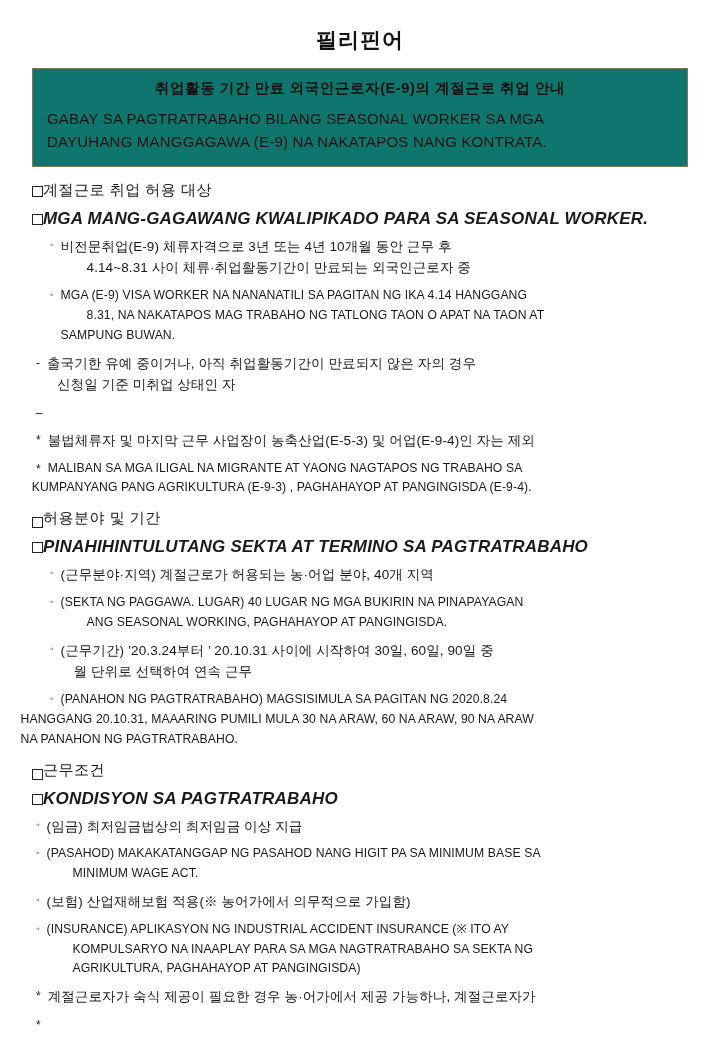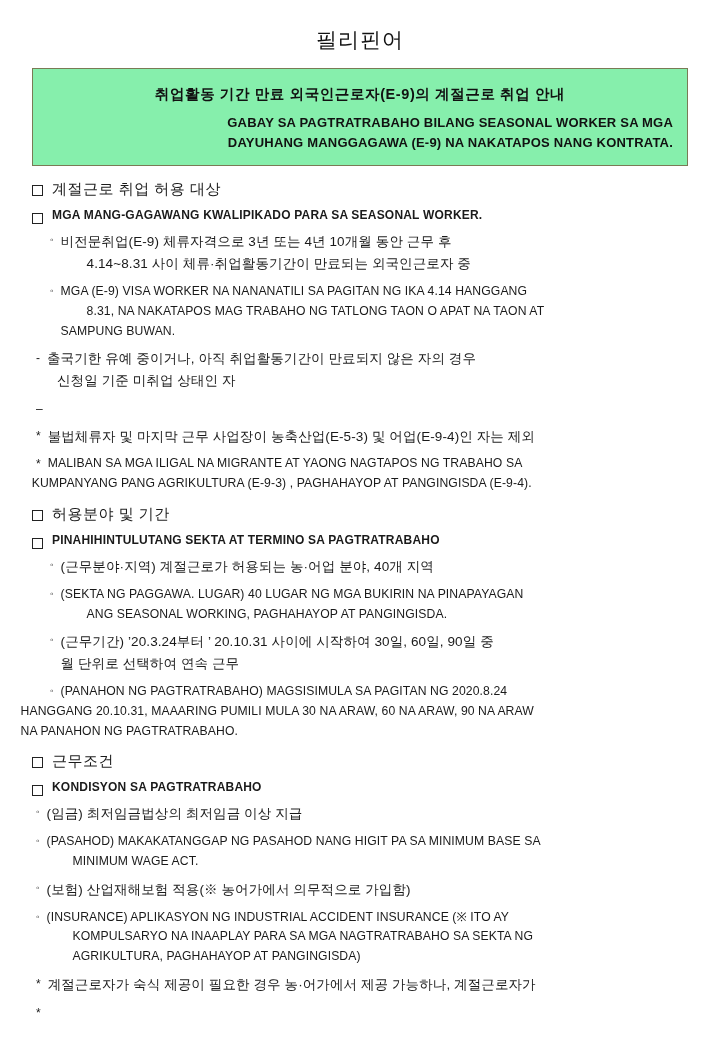--- a/index.html
+++ b/index.html
@@ -19,70 +19,70 @@
     box-sizing: border-box;
     padding: 18px 28px 12px 28px;
     background: #ffffff;
     position: relative;
   }
   .doc-title {
     text-align: center;
     font-size: 21px;
     letter-spacing: 1px;
     margin: 8px 0 14px 0;
-    font-weight: 400;
+    font-weight: 700;
     color: #111;
   }
   .banner {
     border: 1px solid #7a7a55;
-    background: #86efac;
-    padding: 16px 14px 12px 14px;
+    background: #0f766e;
+    padding: 10px 14px 12px 14px;
     margin: 0 4px 14px 4px;
   }
   .banner-kr {
     text-align: center;
     font-weight: bold;
     font-size: 14.5px;
     letter-spacing: 0.6px;
     margin-bottom: 9px;
     color: #111;
   }
   .banner-en {
-    text-align: right;
-    font-weight: bold;
-    font-size: 13px;
+    text-align: left;
+    font-weight: normal;
+    font-size: 15px;
     line-height: 1.55;
     letter-spacing: 0.2px;
     color: #111;
   }
 
   
   .sec {
     display: flex;
     align-items: flex-start;
-    gap: 9px;
     margin: 13px 0 6px 4px;
   }
   .box {
     display: inline-block;
     width: 9px;
     height: 9px;
     border: 1.4px solid #222;
     flex: 0 0 auto;
     margin-top: 5px;
   }
   .sec-kr {
     font-size: 15px;
     font-weight: 400;
     letter-spacing: 0.5px;
   }
   .sec-en {
-    font-size: 12px;
+    font-size: 17px;
     font-weight: bold;
     letter-spacing: 0.2px;
+    font-style: italic;
   }
   .sec.tight { margin-top: 9px; }
 
   
   .item {
     display: flex;
     align-items: flex-start;
     gap: 7px;
     margin: 7px 0 7px 0;
   }
@@ -98,21 +98,21 @@
   .txt { font-size: 13px; line-height: 1.62; }
   .txt.kr { font-size: 13.5px; letter-spacing: 0.1px; }
   .txt.en { font-size: 12.2px; letter-spacing: 0.1px; }
   .bg { font-size: 14.2px; }
   .sm { font-size: 11.6px; }
   .grayish { color: #3a3a3a; }
   .line2 {
     display: block;
     margin-left: 26px;
   }
-  .mt2 { margin-top: 11px; }
+  .mt2 { margin-top: 11px; align-items: flex-end; }
   .mb0 { margin-bottom: 0; }
 </style>
 </head>
 <body>
 
 <div class="page">
 
   <div class="doc-title">필리핀어</div>
 
   <div class="banner">
@@ -193,21 +193,21 @@
     <span class="txt en">
       <span>(SEKTA NG PAGGAWA. LUGAR) 40 LUGAR NG MGA BUKIRIN NA PINAPAYAGAN</span>
       <span class="line2">ANG SEASONAL WORKING, PAGHAHAYOP AT PANGINGISDA.</span>
     </span>
   </div>
 
   <div class="item i1">
     <span class="mk sm">◦</span>
     <span class="txt kr bg">
       <span>(근무기간) ’20.3.24부터 ’ 20.10.31 사이에 시작하여 30일, 60일, 90일 중</span>
-      <span class="line2" style="margin-left:0">월 단위로 선택하여 연속 근무</span>
+      <span class="line2" style="margin-left:13px">월 단위로 선택하여 연속 근무</span>
     </span>
   </div>
 
   <div class="item i1">
     <span class="mk sm">◦</span>
     <span class="txt en">
       <span>(PANAHON NG PAGTRATRABAHO) MAGSISIMULA SA PAGITAN NG 2020.8.24</span>
       <span style="display:block;margin-left:-40px">HANGGANG 20.10.31, MAAARING PUMILI MULA 30 NA ARAW, 60 NA ARAW, 90 NA ARAW</span>
       <span style="display:block;margin-left:-40px">NA PANAHON NG PAGTRATRABAHO.</span>
     </span>

